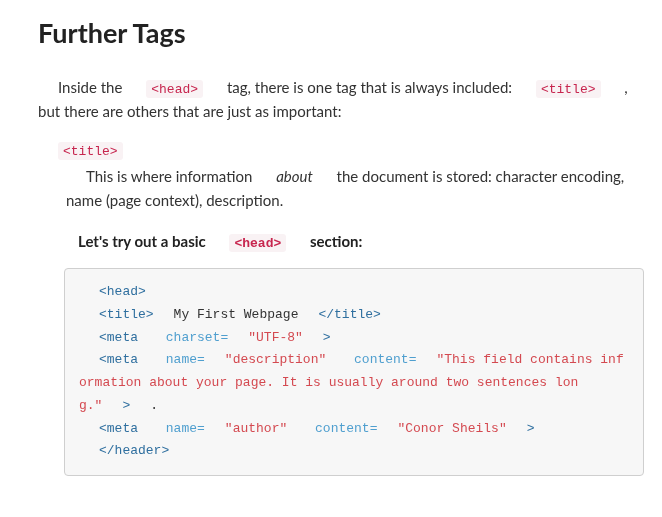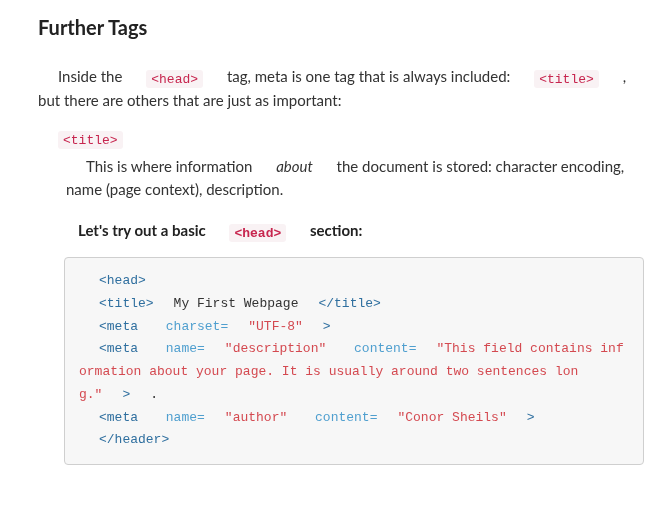--- a/index.html
+++ b/index.html
@@ -7,21 +7,21 @@
     font-family: "Lato", "Helvetica Neue", Arial, sans-serif;
     font-size: 15px;
     line-height: 1.55;
     color: #333;
     background: #fff;
     margin: 0;
     padding: 12px 18px 20px 18px;
     max-width: 662px;
   }
   h3.section-title {
-    font-size: 20px;
+    font-size: 27px;
     font-weight: 700;
     color: #222;
     margin: 0 0 22px 0;
   }
   p { margin: 0 0 14px 0; color: #333; }
   code.hl {
     font-family: Consolas, Menlo, "Courier New", monospace;
     background: #f9f2f4;
     color: #c7254e;
     padding: 1.5px 5px;
@@ -53,21 +53,21 @@
   pre.codeblock .attr { color: #4f9fcf; }
   pre.codeblock .str { color: #d44950; }
   pre.codeblock .plain { color: #333; }
 </style>
 </head>
 <body>
 
 <h3 class="section-title">Further Tags</h3>
 
 <p>
-  <span>Inside the </span><code class="hl">&lt;head&gt;</code><span> tag, meta is one tag that is always included: </span><code class="hl">&lt;title&gt;</code><span> , but there are others that are just as important:</span>
+  <span>Inside the </span><code class="hl">&lt;head&gt;</code><span> tag, there is one tag that is always included: </span><code class="hl">&lt;title&gt;</code><span> , but there are others that are just as important:</span>
 </p>
 
 <dl>
   <dt><code class="hl">&lt;title&gt;</code></dt>
   <dd>
     <span>This is where information </span><em>about</em><span> the document is stored: character encoding, name (page context), description.</span>
   </dd>
 </dl>
 
 <p>

